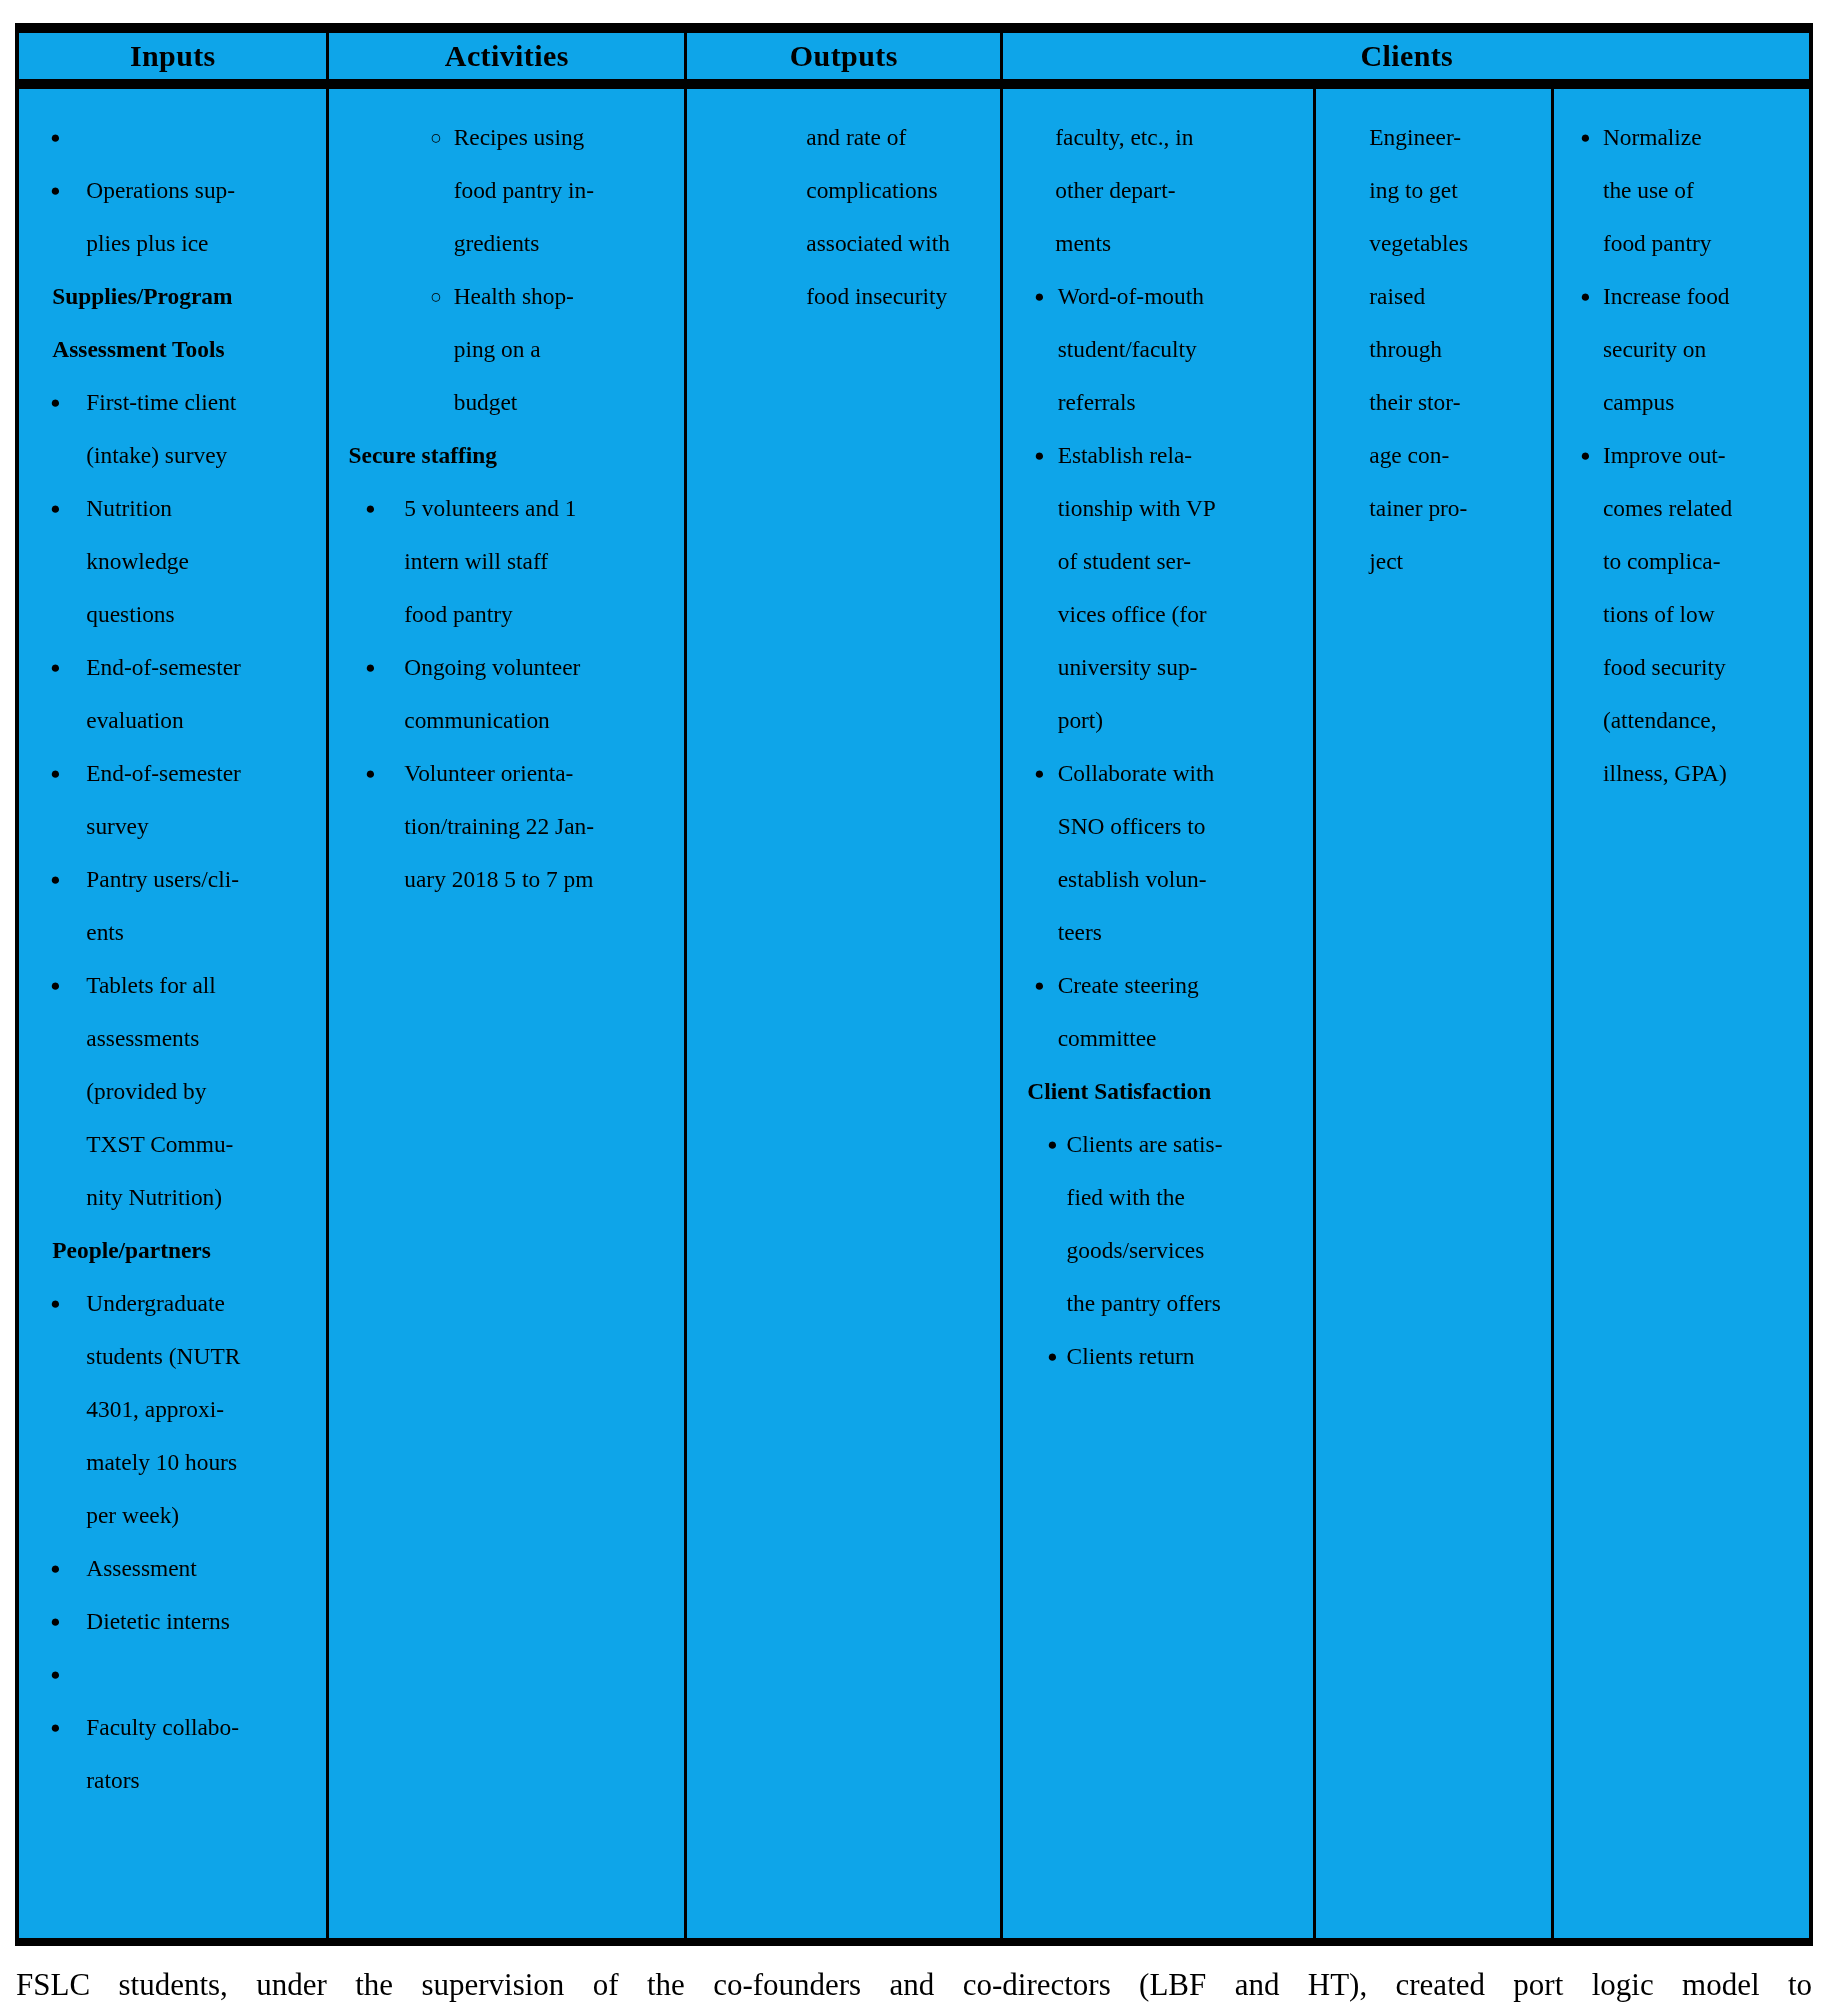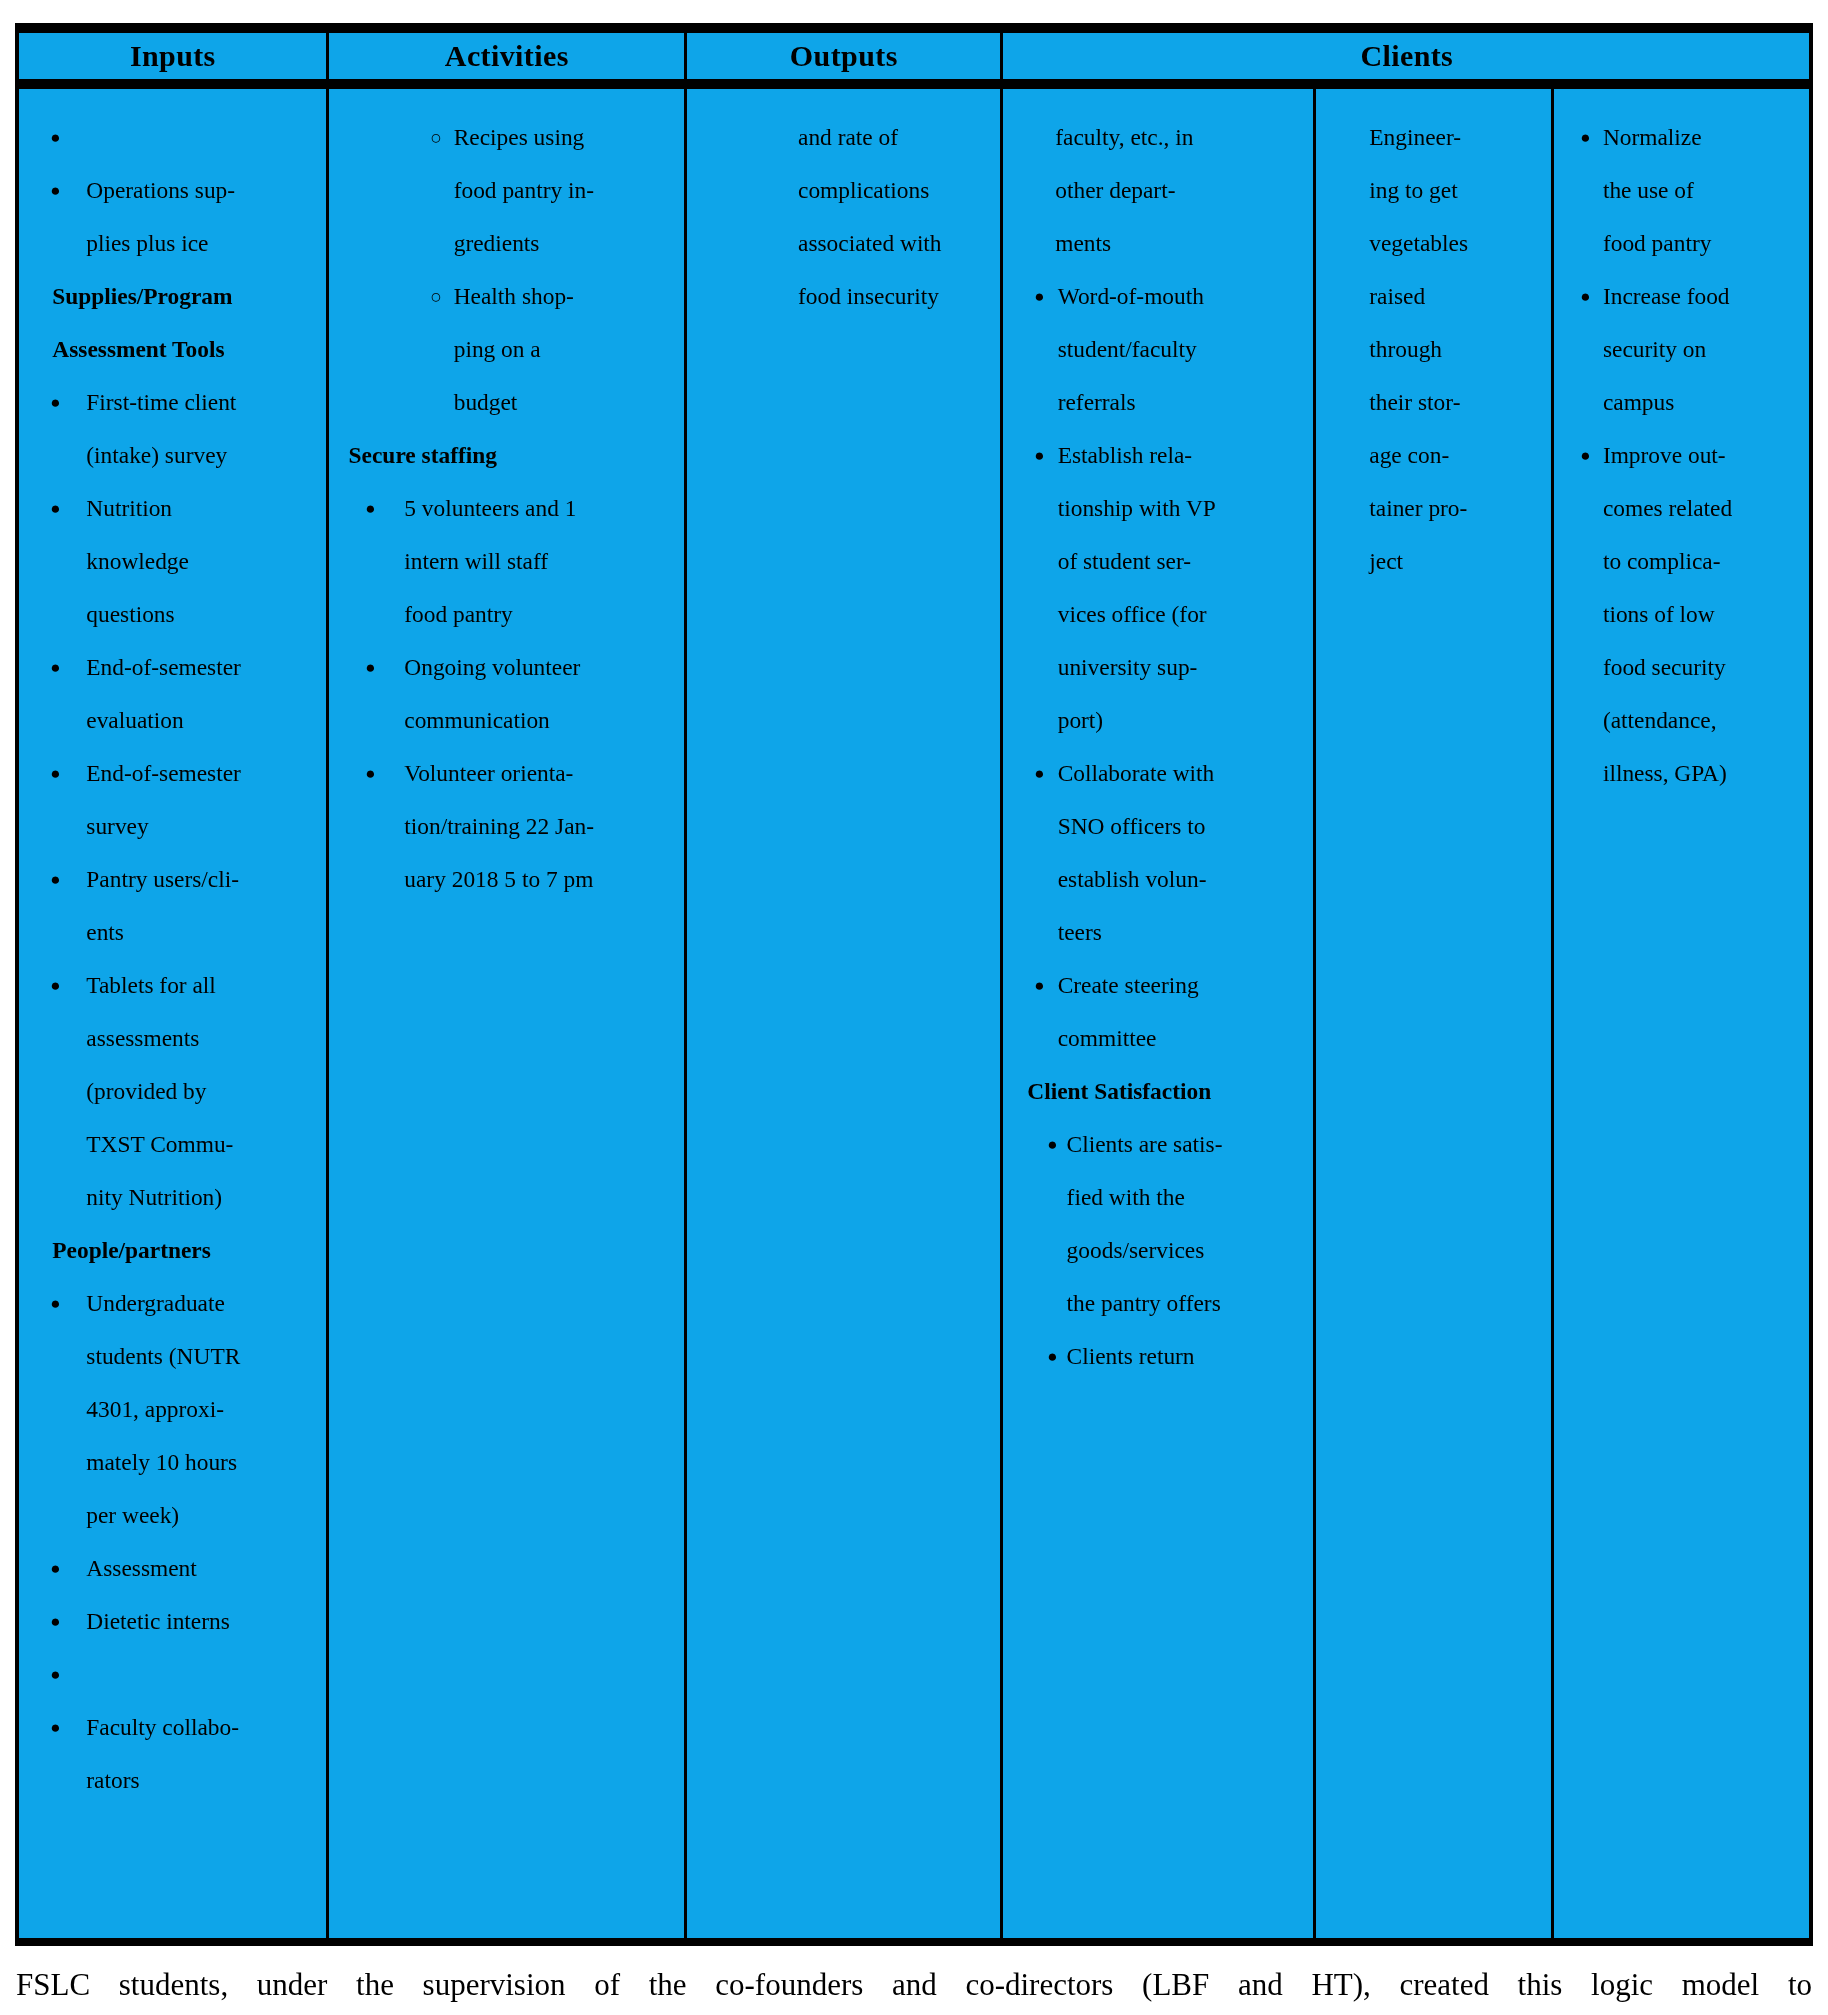--- a/index.html
+++ b/index.html
@@ -77,21 +77,21 @@
   .col-inputs .item.bullet            { margin-left: 31px; }
   .col-inputs .item.bullet .marker    { width: 36px; }
   .col-inputs .item.header            { margin-left: 33px; }
 
   .col-activities .item.circle           { margin-left: 101px; }
   .col-activities .item.circle .marker   { width: 23.4px; }
   .col-activities .item.header           { margin-left: 19.3px; }
   .col-activities .item.bullet           { margin-left: 36px; }
   .col-activities .item.bullet .marker   { width: 39px; }
 
-  .col-outputs .item.plain            { margin-left: 52px; justify-content: center; }
+  .col-outputs .item.plain            { margin-left: 119px; }
 
   .col-outcomes-1 .item.plain            { margin-left: 52px; }
   .col-outcomes-1 .item.bullet           { margin-left: 31px; }
   .col-outcomes-1 .item.bullet .marker   { width: 23.4px; }
   .col-outcomes-1 .item.header           { margin-left: 24px; }
   .col-outcomes-1 .item.bullet2          { margin-left: 44px; }
   .col-outcomes-1 .item.bullet2 .marker  { width: 19.3px; }
 
   .col-outcomes-2 .item.plain         { margin-left: 53px; align-items: center; }
 
@@ -260,17 +260,17 @@
           <div class="text">Increase food<br>security on<br>campus</div>
         </div>
         <div class="item bullet">
           <span class="marker">●</span>
           <div class="text">Improve out-<br>comes related<br>to complica-<br>tions of low<br>food security<br>(attendance,<br>illness, GPA)</div>
         </div>
       </div>
   </div>
 
   <div class="caption">
-    <div class="cap-line1">FSLC students, under the supervision of the co-founders and co-directors (LBF and HT), created this logic model to</div>
+    <div class="cap-line1">FSLC students, under the supervision of the co-founders and co-directors (LBF and HT), created port logic model to</div>
     <div class="cap-line2">establish a student-led campus food pantry.</div>
   </div>
 </div>
 
 
 </body></html>

